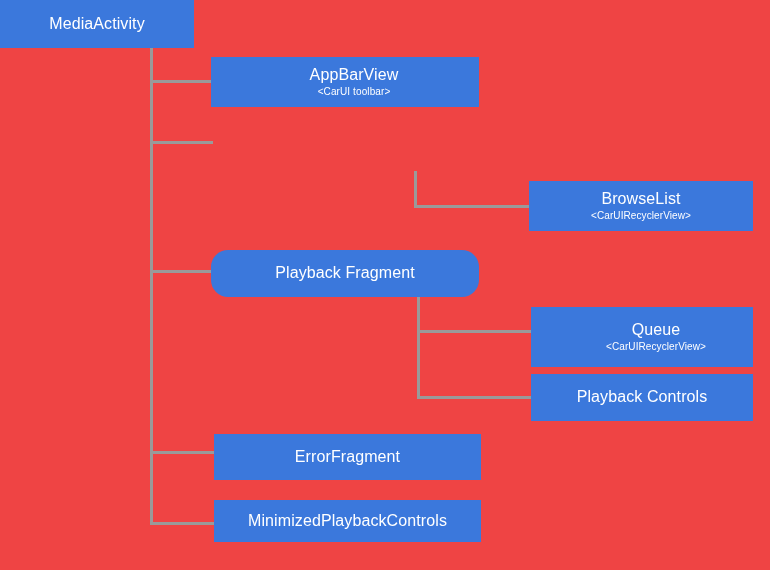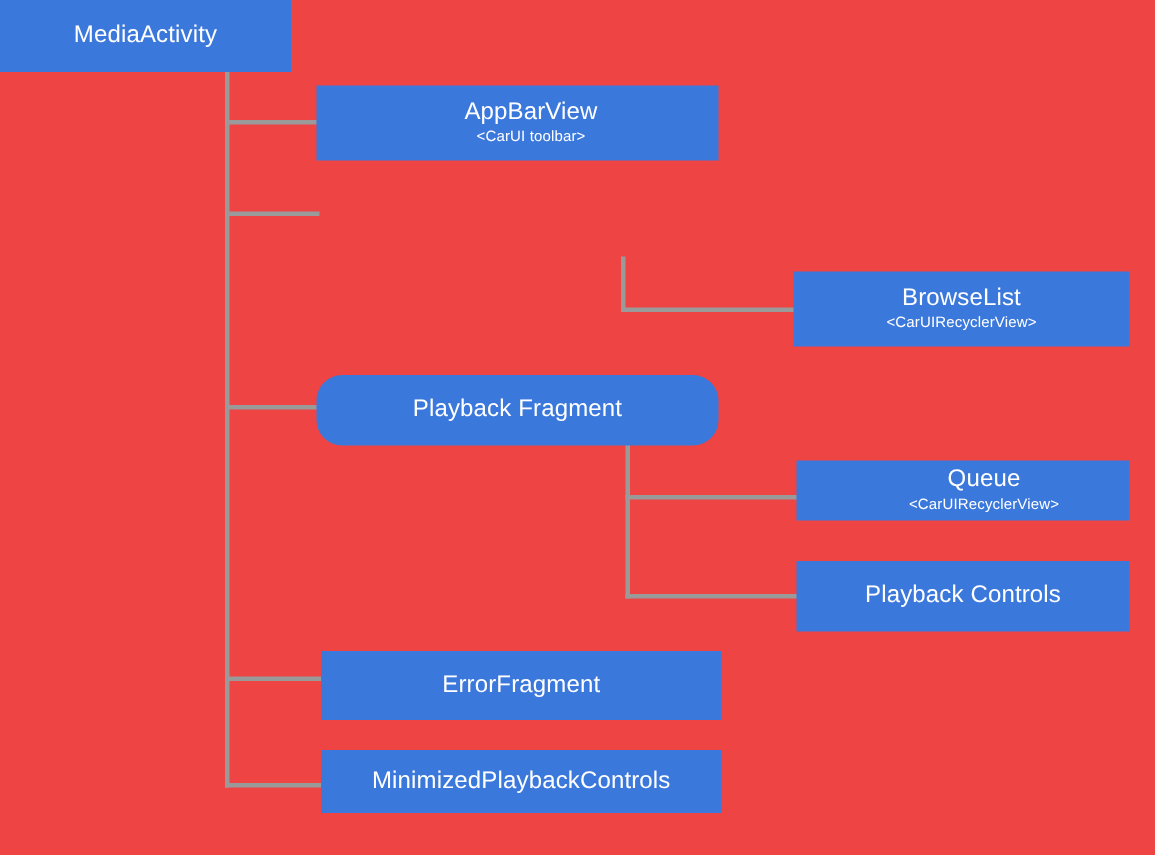--- a/index.html
+++ b/index.html
@@ -86,21 +86,21 @@
 
   <div class="node has-sub" style="left:529px; top:181px; width:224px; height:50px;">
     <div class="title">BrowseList</div>
     <div class="subtitle">&lt;CarUIRecyclerView&gt;</div>
   </div>
 
   <div class="node" style="left:211px; top:250px; width:268px; height:47px;border-radius:17px;">
     <div class="title">Playback Fragment</div>
   </div>
 
-  <div class="node has-sub" style="left:531px; top:307px; width:222px; height:40px;padding-left:28px;">
+  <div class="node has-sub" style="left:531px; top:307px; width:222px; height:60px;padding-left:28px;">
     <div class="title">Queue</div>
     <div class="subtitle">&lt;CarUIRecyclerView&gt;</div>
   </div>
 
   <div class="node" style="left:531px; top:374px; width:222px; height:47px;">
     <div class="title">Playback Controls</div>
   </div>
 
   <div class="node" style="left:214px; top:434px; width:267px; height:46px;">
     <div class="title">ErrorFragment</div>

